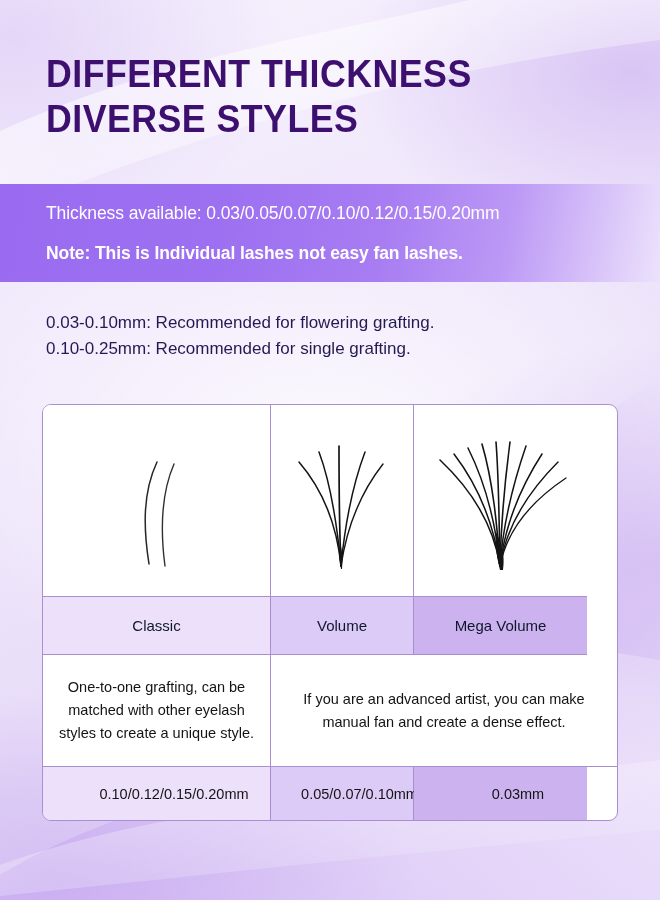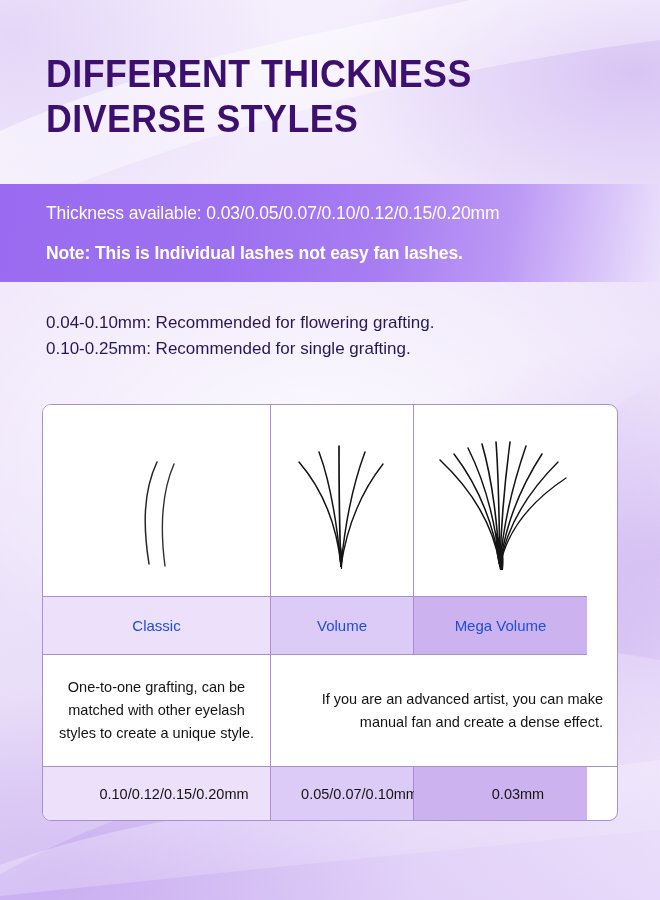--- a/index.html
+++ b/index.html
@@ -126,35 +126,35 @@
     display: flex;
     align-items: center;
     justify-content: center;
     text-align: center;
   }
   .cell:last-child { border-right: none; }
 
   .col-1 { width: 228px; }
   .col-2 { width: 143px; }
   .col-3 { width: 173px; }
-  .col-span-2 { width: 346px; text-align: right; }
+  .col-span-2 { width: 346px; }
 
   
   .row-images .cell {
     height: 192px;
     background: #ffffff;
     border-bottom: 1px solid #a98fd0;
   }
   .lash-svg { display: block; }
 
   
   .row-labels .cell {
     height: 58px;
     font-size: 15px;
-    color: #1d4ed8;
+    color: #0f172a;
     border-bottom: 1px solid #a98fd0;
   }
   .tone-1 { background: #ece0fa; }
   .tone-2 { background: #ddcbf7; }
   .tone-3 { background: #ccb3f0; text-align: center; }
 
   
   .row-desc .cell {
     height: 112px;
     background: #ffffff;
@@ -201,21 +201,21 @@
     <div class="heading-line">DIFFERENT THICKNESS</div>
     <div class="heading-line">DIVERSE STYLES</div>
   </div>
 
   <div class="banner">
     <div class="banner-line1">Thickness available: 0.03/0.05/0.07/0.10/0.12/0.15/0.20mm</div>
     <div class="banner-line2">Note: This is Individual lashes not easy fan lashes.</div>
   </div>
 
   <div class="notes">
-    <div class="note-line">0.04-0.10mm: Recommended for flowering grafting.</div>
+    <div class="note-line">0.03-0.10mm: Recommended for flowering grafting.</div>
     <div class="note-line">0.10-0.25mm: Recommended for single grafting.</div>
   </div>
 
   <div class="table">
 
     <div class="row row-images">
 
       <div class="cell col-1">
         <svg class="lash-svg" width="120" height="150" viewBox="0 0 120 150">
           <path d="M 52 138 C 46 100, 46 66, 60 36" stroke="#1a1a1a" stroke-width="1.5" fill="none" stroke-linecap="round" opacity="0.95"></path>

